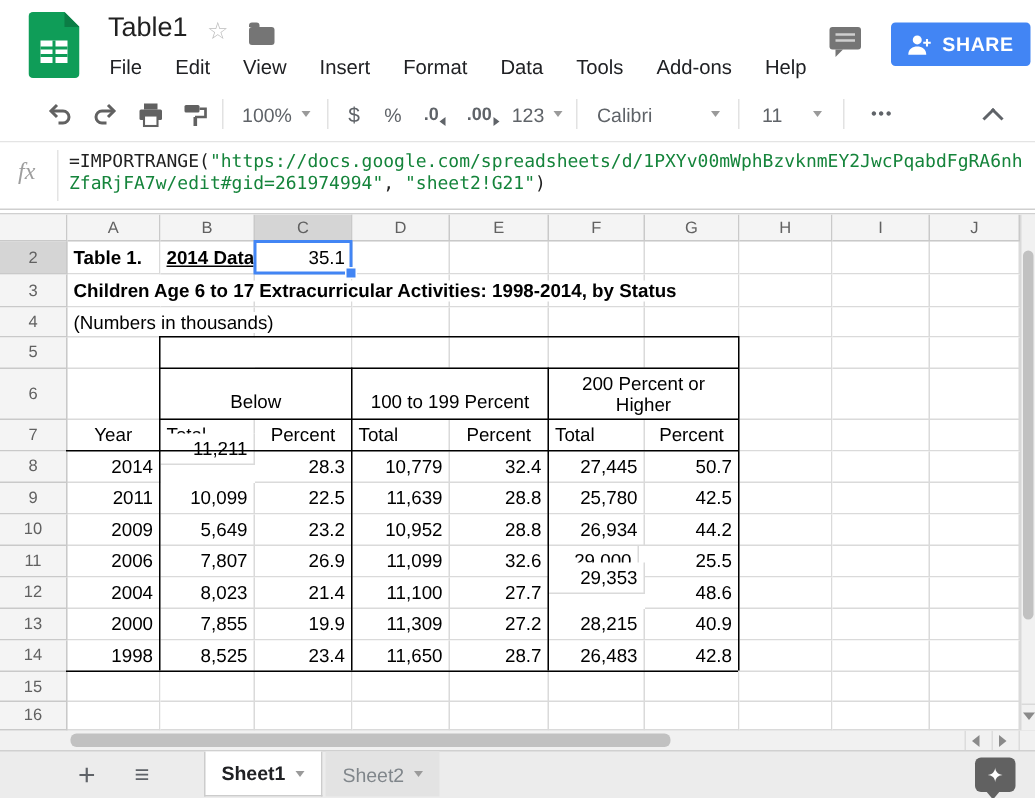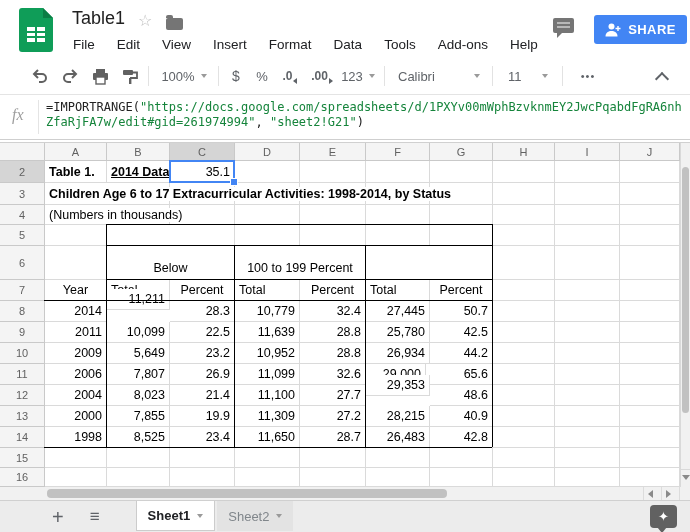--- a/index.html
+++ b/index.html
@@ -262,20 +262,21 @@
       <div class="cell" style="left: 366px; top: 82px; width: 64px; height: 21px;"></div>
       <div class="cell" style="left: 430px; top: 82px; width: 63px; height: 21px;"></div>
       <div class="cell" style="left: 493px; top: 82px; width: 62px; height: 21px;"></div>
       <div class="cell" style="left: 555px; top: 82px; width: 65px; height: 21px;"></div>
       <div class="cell" style="left: 620px; top: 82px; width: 60px; height: 21px;"></div>
       <div class="cell" style="left: 45px; top: 103px; width: 62px; height: 34px;"></div>
       <div class="cellc al-c al-b" style="left: 107px; top: 103px; width: 128px; height: 34px;">Below</div>
       <div class="cell" style="left: 170px; top: 103px; width: 65px; height: 34px;"></div>
       <div class="cellc al-c al-b" style="left: 235px; top: 103px; width: 131px; height: 34px;">100 to 199 Percent</div>
       <div class="cell" style="left: 300px; top: 103px; width: 66px; height: 34px;"></div>
+      <div class="cellc al-c wrap" style="left: 366px; top: 103px; width: 127px; height: 34px;">200 Percent or Higher</div>
       <div class="cell" style="left: 430px; top: 103px; width: 63px; height: 34px;"></div>
       <div class="cell" style="left: 493px; top: 103px; width: 62px; height: 34px;"></div>
       <div class="cell" style="left: 555px; top: 103px; width: 65px; height: 34px;"></div>
       <div class="cell" style="left: 620px; top: 103px; width: 60px; height: 34px;"></div>
       <div class="cellc al-c" style="left: 45px; top: 137px; width: 62px; height: 21px;">Year</div>
       <div class="cellc" style="left: 107px; top: 137px; width: 63px; height: 21px;">Total</div>
       <div class="cellc al-c" style="left: 170px; top: 137px; width: 65px; height: 21px;">Percent</div>
       <div class="cellc" style="left: 235px; top: 137px; width: 65px; height: 21px;">Total</div>
       <div class="cellc al-c" style="left: 300px; top: 137px; width: 66px; height: 21px;">Percent</div>
       <div class="cellc" style="left: 366px; top: 137px; width: 64px; height: 21px;">Total</div>
@@ -312,21 +313,21 @@
       <div class="cellc al-r" style="left: 430px; top: 200px; width: 63px; height: 21px;">44.2</div>
       <div class="cell" style="left: 493px; top: 200px; width: 62px; height: 21px;"></div>
       <div class="cell" style="left: 555px; top: 200px; width: 65px; height: 21px;"></div>
       <div class="cell" style="left: 620px; top: 200px; width: 60px; height: 21px;"></div>
       <div class="cellc al-r" style="left: 45px; top: 221px; width: 62px; height: 21px;">2006</div>
       <div class="cellc al-r" style="left: 107px; top: 221px; width: 63px; height: 21px;">7,807</div>
       <div class="cellc al-r" style="left: 170px; top: 221px; width: 65px; height: 21px;">26.9</div>
       <div class="cellc al-r" style="left: 235px; top: 221px; width: 65px; height: 21px;">11,099</div>
       <div class="cellc al-r" style="left: 300px; top: 221px; width: 66px; height: 21px;">32.6</div>
       <div class="cellc al-r" style="left: 362px; top: 221px; width: 64px; height: 21px; text-align: right;">29,000</div>
-      <div class="cellc al-r" style="left: 430px; top: 221px; width: 63px; height: 21px;">65.6</div>
+      <div class="cellc al-r" style="left: 430px; top: 221px; width: 63px; height: 21px;">25.5</div>
       <div class="cell" style="left: 493px; top: 221px; width: 62px; height: 21px;"></div>
       <div class="cell" style="left: 555px; top: 221px; width: 65px; height: 21px;"></div>
       <div class="cell" style="left: 620px; top: 221px; width: 60px; height: 21px;"></div>
       <div class="cellc al-r" style="left: 45px; top: 242px; width: 62px; height: 21px;">2004</div>
       <div class="cellc al-r" style="left: 107px; top: 242px; width: 63px; height: 21px;">8,023</div>
       <div class="cellc al-r" style="left: 170px; top: 242px; width: 65px; height: 21px;">21.4</div>
       <div class="cellc al-r" style="left: 235px; top: 242px; width: 65px; height: 21px;">11,100</div>
       <div class="cellc al-r" style="left: 300px; top: 242px; width: 66px; height: 21px;">27.7</div>
       <div class="cellc al-r" style="left: 366px; top: 232px; width: 64px; height: 21px;">29,353</div>
       <div class="cellc al-r" style="left: 430px; top: 242px; width: 63px; height: 21px;">48.6</div>

